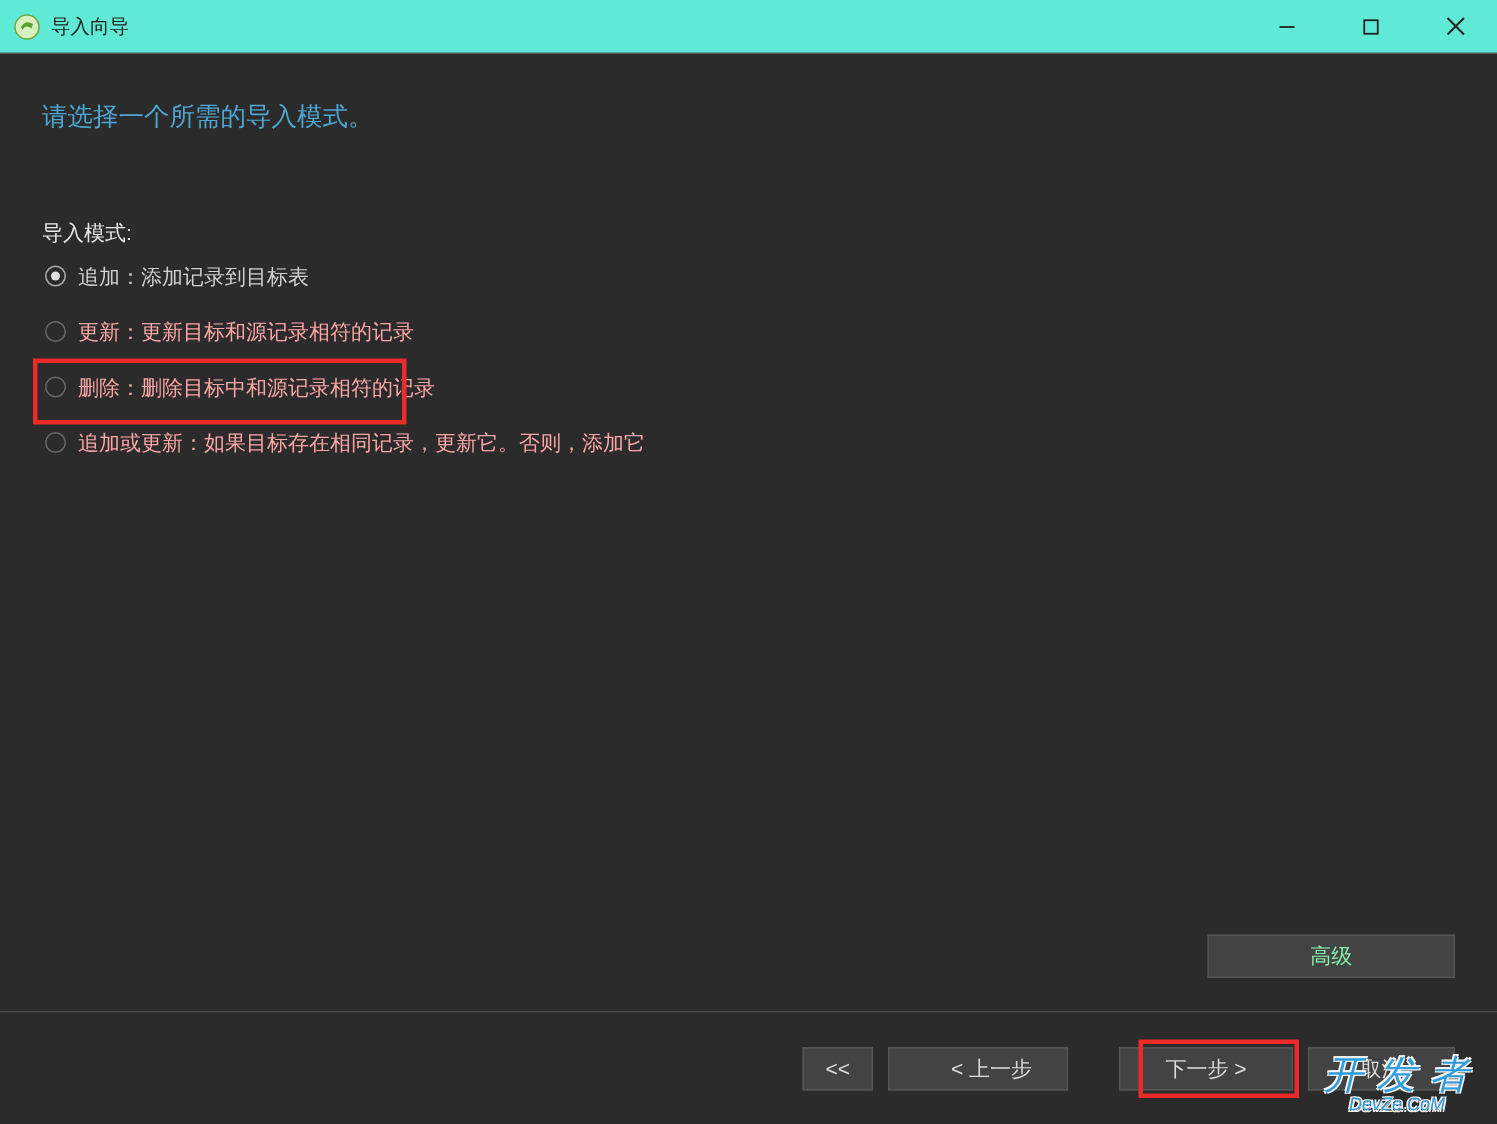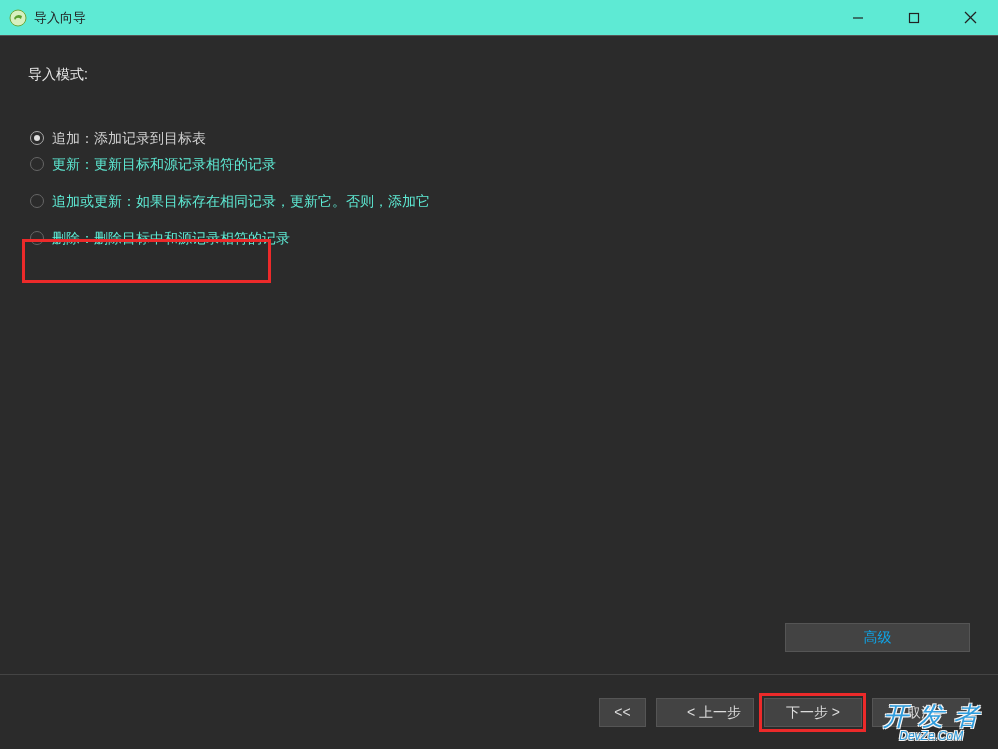--- a/index.html
+++ b/index.html
@@ -53,34 +53,33 @@
     }
     .heading {
       color: #4ba7d3;
       font-size: 17px;
       font-weight: normal;
       margin-bottom: 58px;
     }
     .mode-label {
       color: #e8e8e8;
       font-size: 14px;
-      margin-bottom: 24px;
+      margin-bottom: 0;
     }
     .radio-group { padding-left: 2px; }
     .radio-row {
       display: flex;
       align-items: center;
       height: 37px;
       cursor: pointer;
       font-size: 14px;
       line-height: 1;
     }
     .radio-row.highlighted {
       position: relative;
-      align-items: flex-end;
     }
     .radio-row .radio-circle {
       width: 14px;
       height: 14px;
       border: 1.5px solid #aaa;
       border-radius: 50%;
       margin-right: 8px;
       position: relative;
       flex: none;
     }
@@ -88,43 +87,43 @@
       content: '';
       position: absolute;
       width: 6px;
       height: 6px;
       background: #e0e0e0;
       border-radius: 50%;
       top: 50%;
       left: 50%;
       transform: translate(-50%, -50%);
     }
-    .radio-row.disabled { color: #5eead4; cursor: default; }
+    .radio-row.disabled { color: #fca5a5; cursor: default; }
     .radio-row.disabled .radio-circle { border-color: #666; }
     .radio-row .label-text { white-space: pre; }
     
     .highlight-box-1 {
       position: absolute;
       left: 22px;
       top: 203px;
       width: 249px;
       height: 44px;
       border: 3px solid #ec2a2a;
       pointer-events: none;
     }
     
     .adv-btn {
       position: absolute;
       right: 28px;
       bottom: 22px;
-      width: 185px;
+      width: 165px;
       height: 29px;
       background: #434343;
       border: 1px solid #555;
-      color: #0ea5e9;
+      color: #86efac;
       font-size: 14px;
       text-align: center;
       line-height: 27px;
       cursor: pointer;
     }
     
     .footer {
       height: 75px;
       background: #2b2b2b;
       border-top: 1px solid #444;
@@ -139,22 +138,22 @@
       height: 29px;
       background: #434343;
       border: 1px solid #555;
       color: #dcdcdc;
       font-size: 14px;
       text-align: center;
       line-height: 27px;
       cursor: pointer;
     }
     .btn-first { width: 47px; }
-    .btn-prev { width: 98px; padding-left: 18px; }
-    .btn-next { width: 98px; }
+    .btn-prev { width: 120px; padding-left: 18px; }
+    .btn-next { width: 116px; margin-left: 24px; }
     .btn-cancel { width: 98px; }
     
     .highlight-box-2 {
       position: absolute;
       right: 132px;
       top: 18px;
       width: 107px;
       height: 39px;
       border: 3px solid #ec2a2a;
       pointer-events: none;
@@ -203,37 +202,38 @@
     <div class="win-btn">
       <svg width="13" height="13">
           <line x1="1" y1="1" x2="12" y2="12" stroke-width="1.3"></line>
           <line x1="12" y1="1" x2="1" y2="12" stroke-width="1.3"></line>
         </svg>
     </div>
   </div>
 </div>
 
 <div class="content">
+  <div class="heading">请选择一个所需的导入模式。</div>
   <div class="mode-label">导入模式:</div>
   <div class="radio-group">
     <div class="radio-row selected highlighted">
       <span class="radio-circle"></span>
       <span class="label-text">追加：添加记录到目标表</span>
     </div>
     <div class="radio-row disabled">
       <span class="radio-circle"></span>
       <span class="label-text">更新：更新目标和源记录相符的记录</span>
     </div>
     <div class="radio-row disabled">
       <span class="radio-circle"></span>
+      <span class="label-text">删除：删除目标中和源记录相符的记录</span>
+    </div>
+    <div class="radio-row disabled">
+      <span class="radio-circle"></span>
       <span class="label-text">追加或更新：如果目标存在相同记录，更新它。否则，添加它</span>
-    </div>
-    <div class="radio-row disabled">
-      <span class="radio-circle"></span>
-      <span class="label-text">删除：删除目标中和源记录相符的记录</span>
     </div>
   </div>
 
   <div class="highlight-box-1"></div>
 
   <div class="adv-btn">高级</div>
 </div>
 
 <div class="footer">
   <div class="footer-btn btn-first">&lt;&lt;</div>

